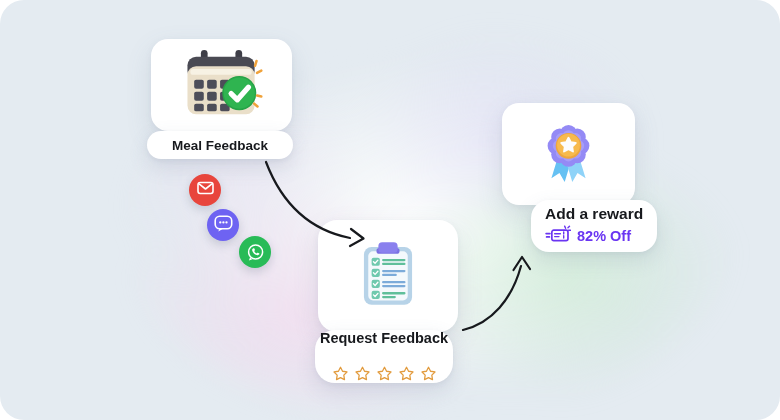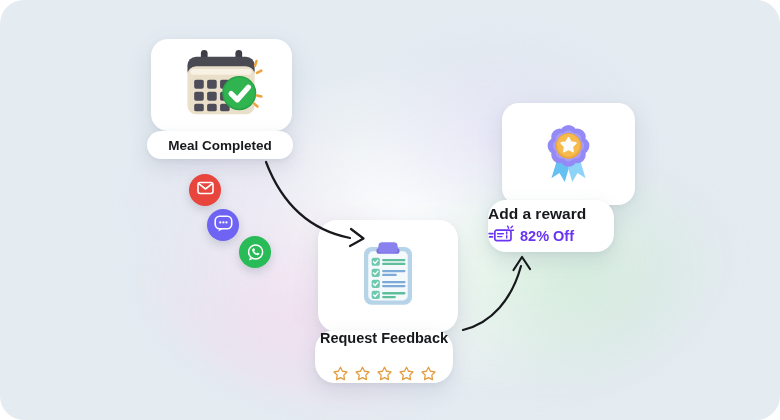--- a/index.html
+++ b/index.html
@@ -35,21 +35,21 @@
   .channel-email{left:189px;top:174px;background:#e8453c;}
   .channel-chat{left:207px;top:209px;background:#6e63f2;}
   .channel-whatsapp{left:239px;top:236px;background:#28bb57;}
 
   .card-feedback{left:318px;top:220px;width:140px;height:112px;border-radius:19px;}
   .pill-feedback{left:315px;top:330px;width:138px;height:53px;border-radius:20px;gap:20px;}
   .pill-feedback .lbl{font-size:14.5px;font-weight:700;}
   .stars{display:flex;gap:5px;align-items:center;}
 
   .card-reward{left:502px;top:103px;width:133px;height:102px;}
-  .pill-reward{left:488px;top:200px;width:126px;height:52px;align-items:flex-start;box-sizing:border-box;gap:2px;}
+  .pill-reward{left:531px;top:200px;width:126px;height:52px;align-items:flex-start;padding-left:14px;box-sizing:border-box;gap:2px;}
   .pill-reward .ttl{font-size:15.5px;font-weight:700;}
   .reward-value{display:flex;align-items:center;gap:6px;}
   .reward-value .val{font-size:14.5px;font-weight:700;color:#6a35f2;}
 
   .arrows{position:absolute;left:0;top:0;pointer-events:none;}
 </style>
 </head>
 <body>
 
 <div class="stage">
@@ -82,21 +82,21 @@
         <g stroke="#f0a23a" stroke-width="2.6" stroke-linecap="round">
           <path d="M79,13.5 l-1.5,5"></path>
             <path d="M84,23.5 l-4.5,2.5"></path>
           <path d="M80,61 l-3.5,-3"></path>
             <path d="M84,50.5 l-4.5,-1"></path>
         </g>
       </svg>
     </span>
   </div>
   <div class="pill pill-trigger">
-    <span class="lbl">Meal Completed</span>
+    <span class="lbl">Meal Feedback</span>
   </div>
 
   <div class="channel channel-email">
     <span>
       <svg width="17" height="14" viewBox="0 0 17 14">
         <rect x="1" y="1.5" width="15" height="11" rx="2.2" fill="none" stroke="#ffffff" stroke-width="1.6"></rect>
         <path d="M2.4,3.2 L8.5,8 L14.6,3.2" fill="none" stroke="#ffffff" stroke-width="1.6" stroke-linecap="round" stroke-linejoin="round"></path>
       </svg>
     </span>
   </div>

